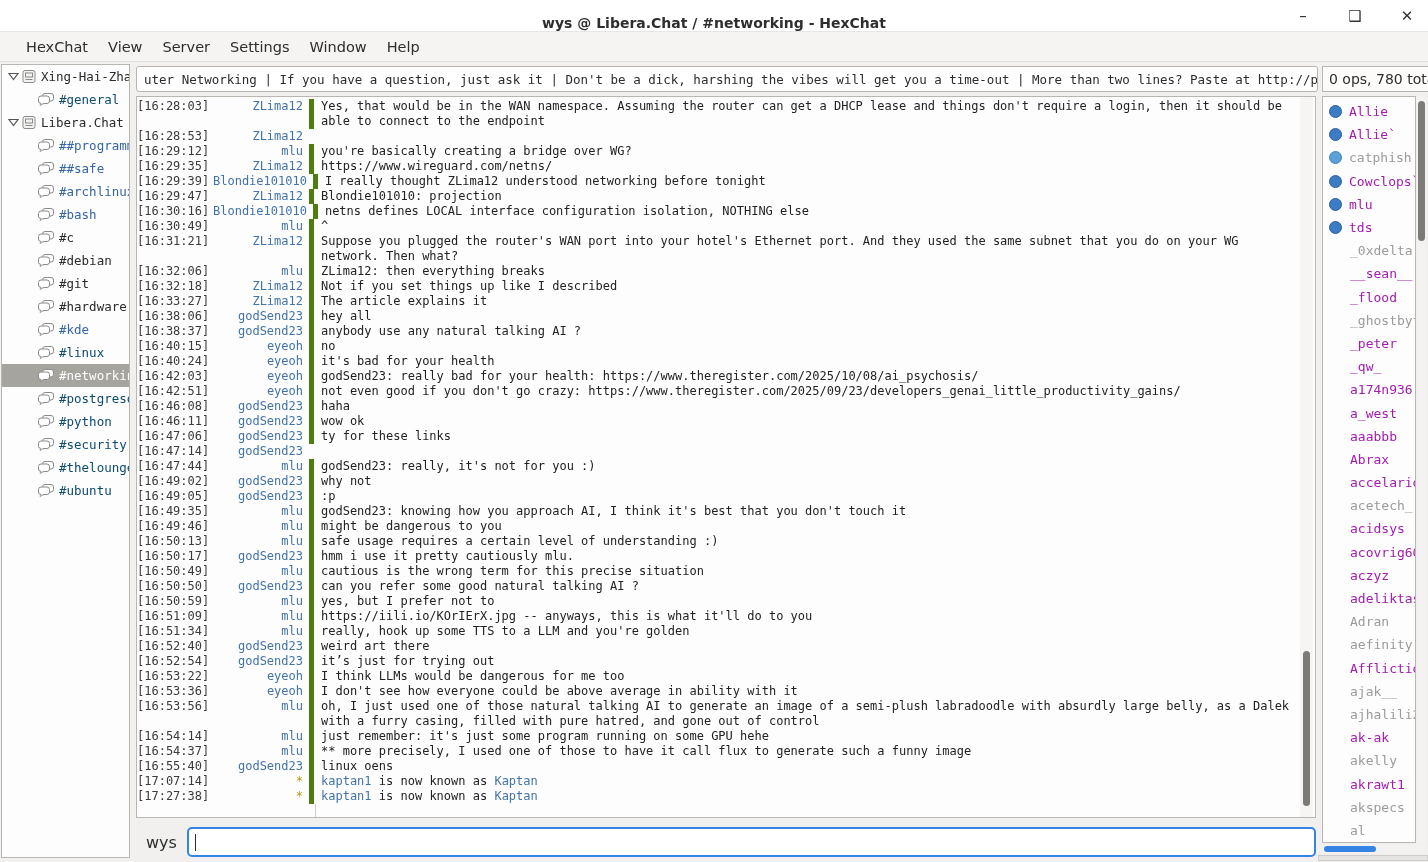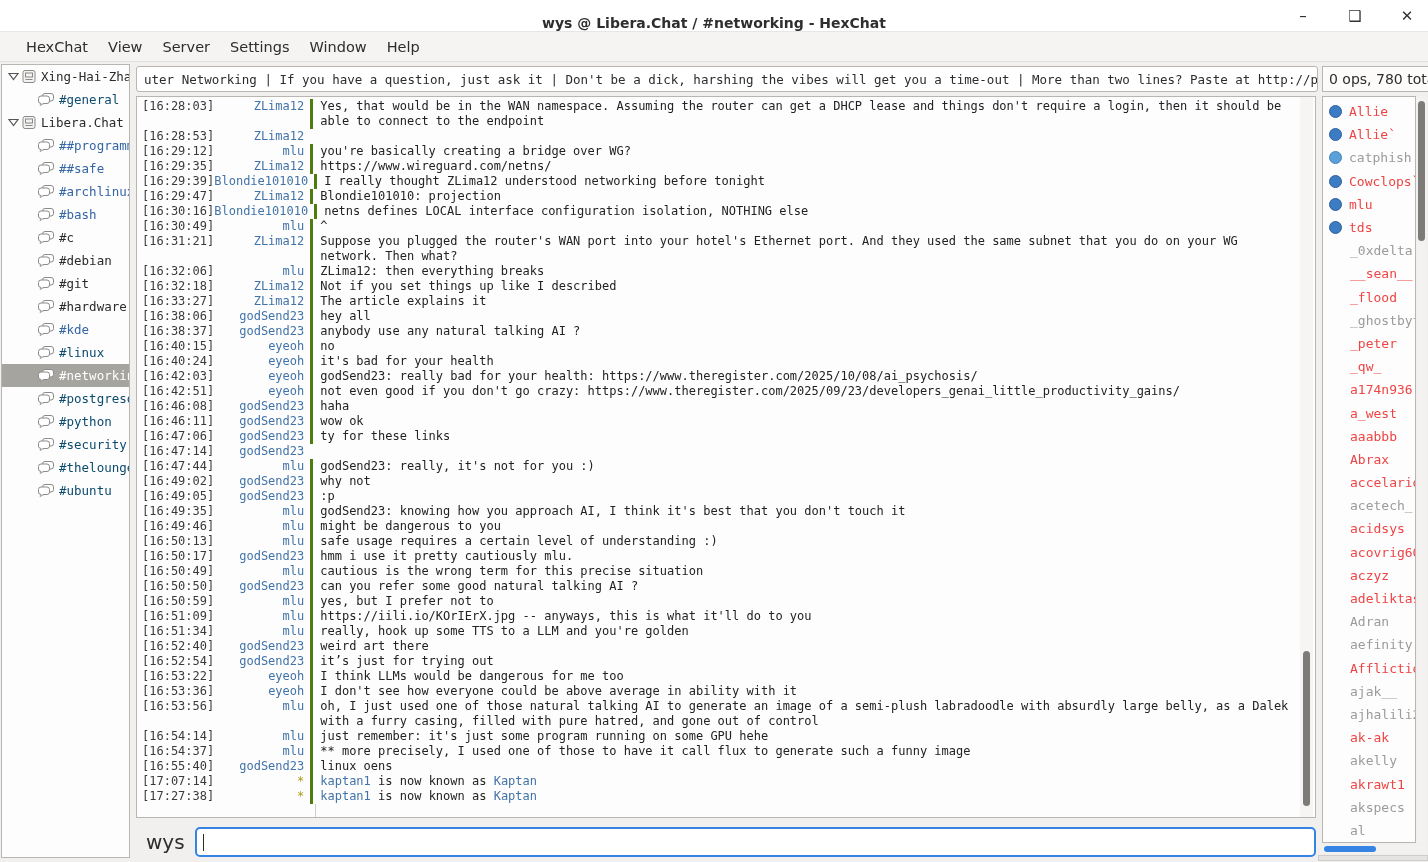--- a/index.html
+++ b/index.html
@@ -42,53 +42,53 @@
 
   #ops-header { position:absolute; left:1322px; top:66px; width:112px; height:26px; background:#fcfbfa;
                 border:1px solid #b9b6b2; display:flex; align-items:center; padding:0 6px; overflow:hidden; }
   #ops-header span { font-size:14px; color:#2d2d2d; white-space:nowrap; font-family:"DejaVu Sans", sans-serif; }
 
   
   #chat-box { position:absolute; left:136px; top:96px; width:1180px; height:722px; overflow:hidden;
               font-family:"DejaVu Sans Mono", monospace; font-size:12px; line-height:15px;
               display:flex; flex-direction:column; padding-top:2px; }
   .msg-row { display:flex; align-items:flex-start; flex:0 0 auto; }
-  .msg-time { flex:0 0 76px; padding-left:5px; color:#3a3a3a; white-space:pre; }
+  .msg-time { flex:0 0 76px; color:#3a3a3a; white-space:pre; }
   .msg-nick { flex:0 0 96px; text-align:right; color:#4273a8; white-space:pre; padding-right:6px; }
   .msg-nick.star { color:#ad9b1e; }
-  .msg-text { flex:1 1 auto; border-left:3px solid #4d7c0f; padding-left:7px; color:#222;
+  .msg-text { flex:1 1 auto; border-left:5px solid #4d7c0f; padding-left:7px; color:#222;
               white-space:pre-wrap; word-wrap:break-word; min-width:0; margin-right:16px; }
   .msg-text .link { color:#4273a8; }
   #chat-fill { flex:1 1 auto; display:flex; }
   #chat-fill .gut { flex:0 0 178px; }
   #chat-fill .lin { flex:1 1 auto; border-left:1px solid #cfcdca; margin-right:16px; }
 
   #chat-vscroll { position:absolute; left:1300px; top:97px; width:13px; height:720px; background:#f6f5f4; }
   #chat-vthumb { position:absolute; left:3px; width:7px; top:77%; height:21.5%; background:#7d7b78; border-radius:4px; }
 
   
   #userlist { position:absolute; left:1322px; top:96px; width:94px; height:747px; overflow:hidden;
               font-family:"DejaVu Sans Mono", monospace; font-size:13px; padding-top:3px; }
   .user-row { height:23.2px; display:flex; align-items:center; padding-left:6px; white-space:nowrap; overflow:hidden; }
   .user-dot { width:13px; height:13px; border-radius:50%; margin-right:7px; flex:0 0 auto;
               background:#3b7cc4; border:1px solid #2e5f9a; }
   .user-dot.light { background:#5ba0d8; border-color:#4283bd; }
   .user-spacer { width:21px; flex:0 0 auto; }
-  .user-name { color:#ef4444; }
+  .user-name { color:#a21caf; }
   .user-row.away .user-name { color:#9b9b9b; }
 
   #userlist-vscroll { position:absolute; left:1417px; top:96px; width:9px; height:747px; background:#f3f2f1; }
   #userlist-vthumb { position:absolute; left:1px; width:7px; top:5px; height:140px; background:#7d7b78; border-radius:4px; }
   #userlist-hscroll { position:absolute; left:1322px; top:845px; width:104px; height:8px; background:#f3f2f1; }
   #userlist-hthumb { position:absolute; left:2px; top:1px; width:52px; height:6px; background:#3584e4; border-radius:3px; }
   #bottom-bar2 { position:absolute; left:1318px; top:855px; width:110px; height:6px; background:#e6e4e2; border:1px solid #cfcdca; }
 
   
   #input-row { position:absolute; left:136px; top:826px; width:1180px; height:32px; display:flex; align-items:center; }
-  #nick-label { font-size:20px; color:#2d2d2d; padding:0 10px 0 10px; font-family:"DejaVu Sans", sans-serif; }
+  #nick-label { font-size:16px; color:#2d2d2d; padding:0 10px 0 10px; font-family:"DejaVu Sans", sans-serif; }
   #msg-input { flex:1 1 auto; height:30px; background:#ffffff; border:2px solid #3584e4; border-radius:5px;
                display:flex; align-items:center; padding-left:6px; }
   #caret { width:1px; height:17px; background:#2b2b2b; }
 </style>
 </head>
 <body>
 
 <div id="titlebar">
   <span id="window-title">wys @ Libera.Chat / #networking - HexChat</span>
   <div id="win-controls">

